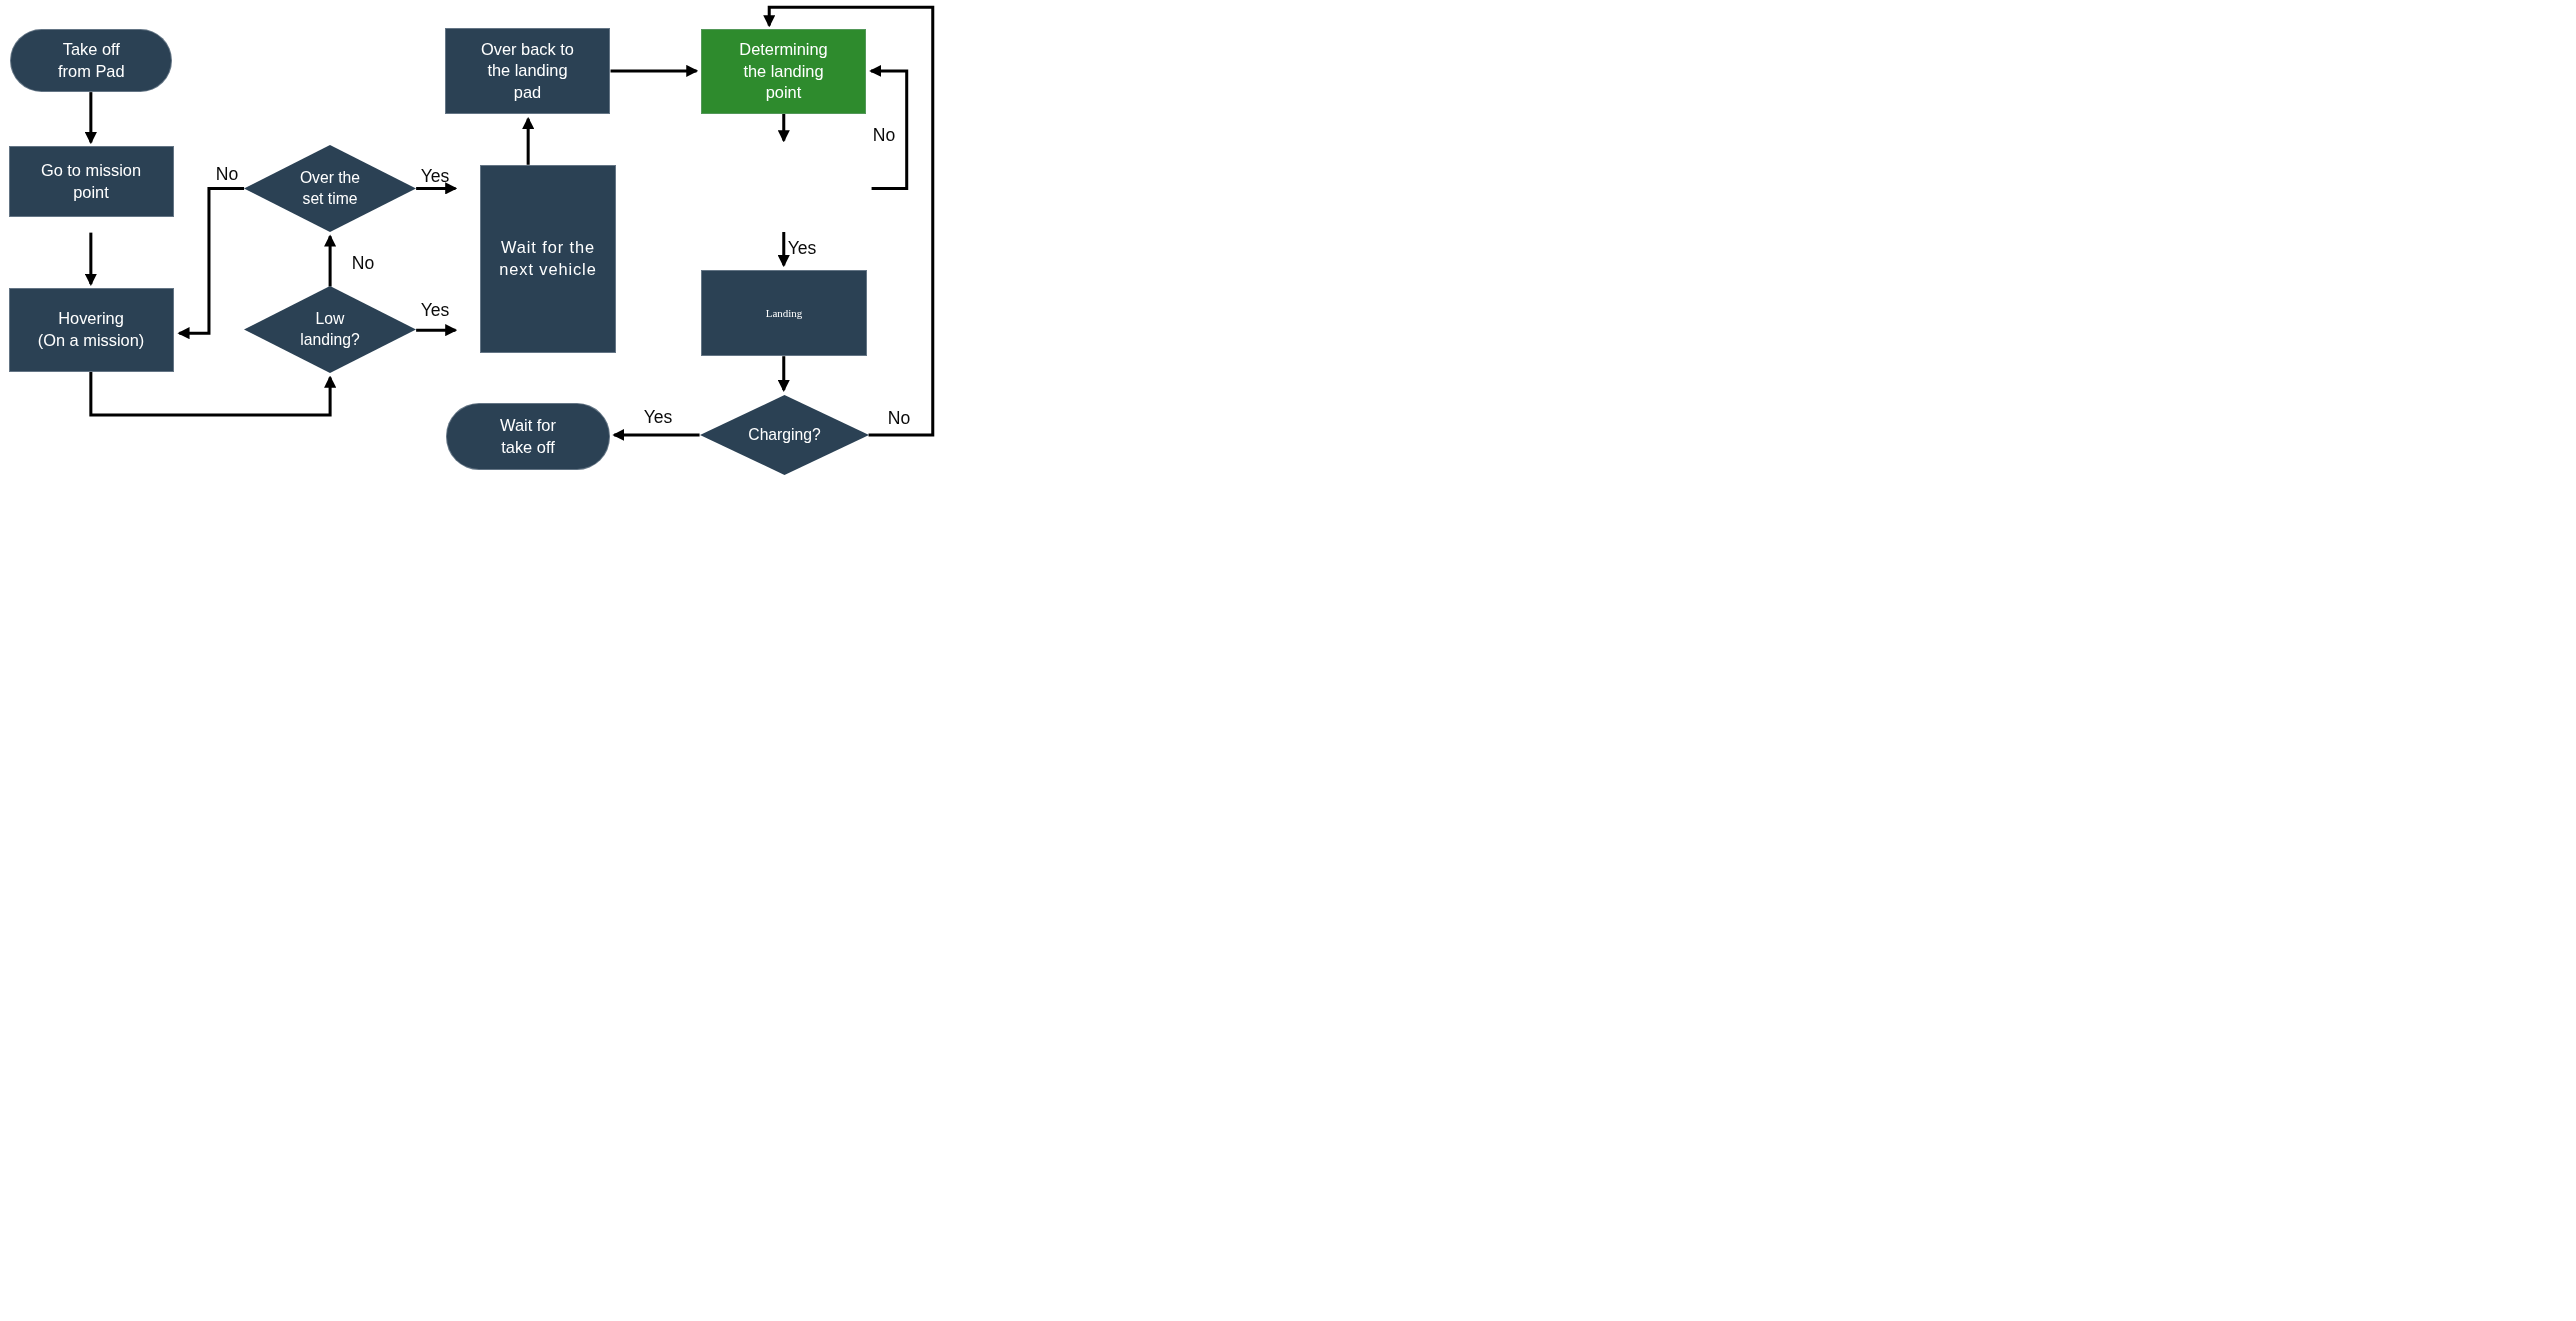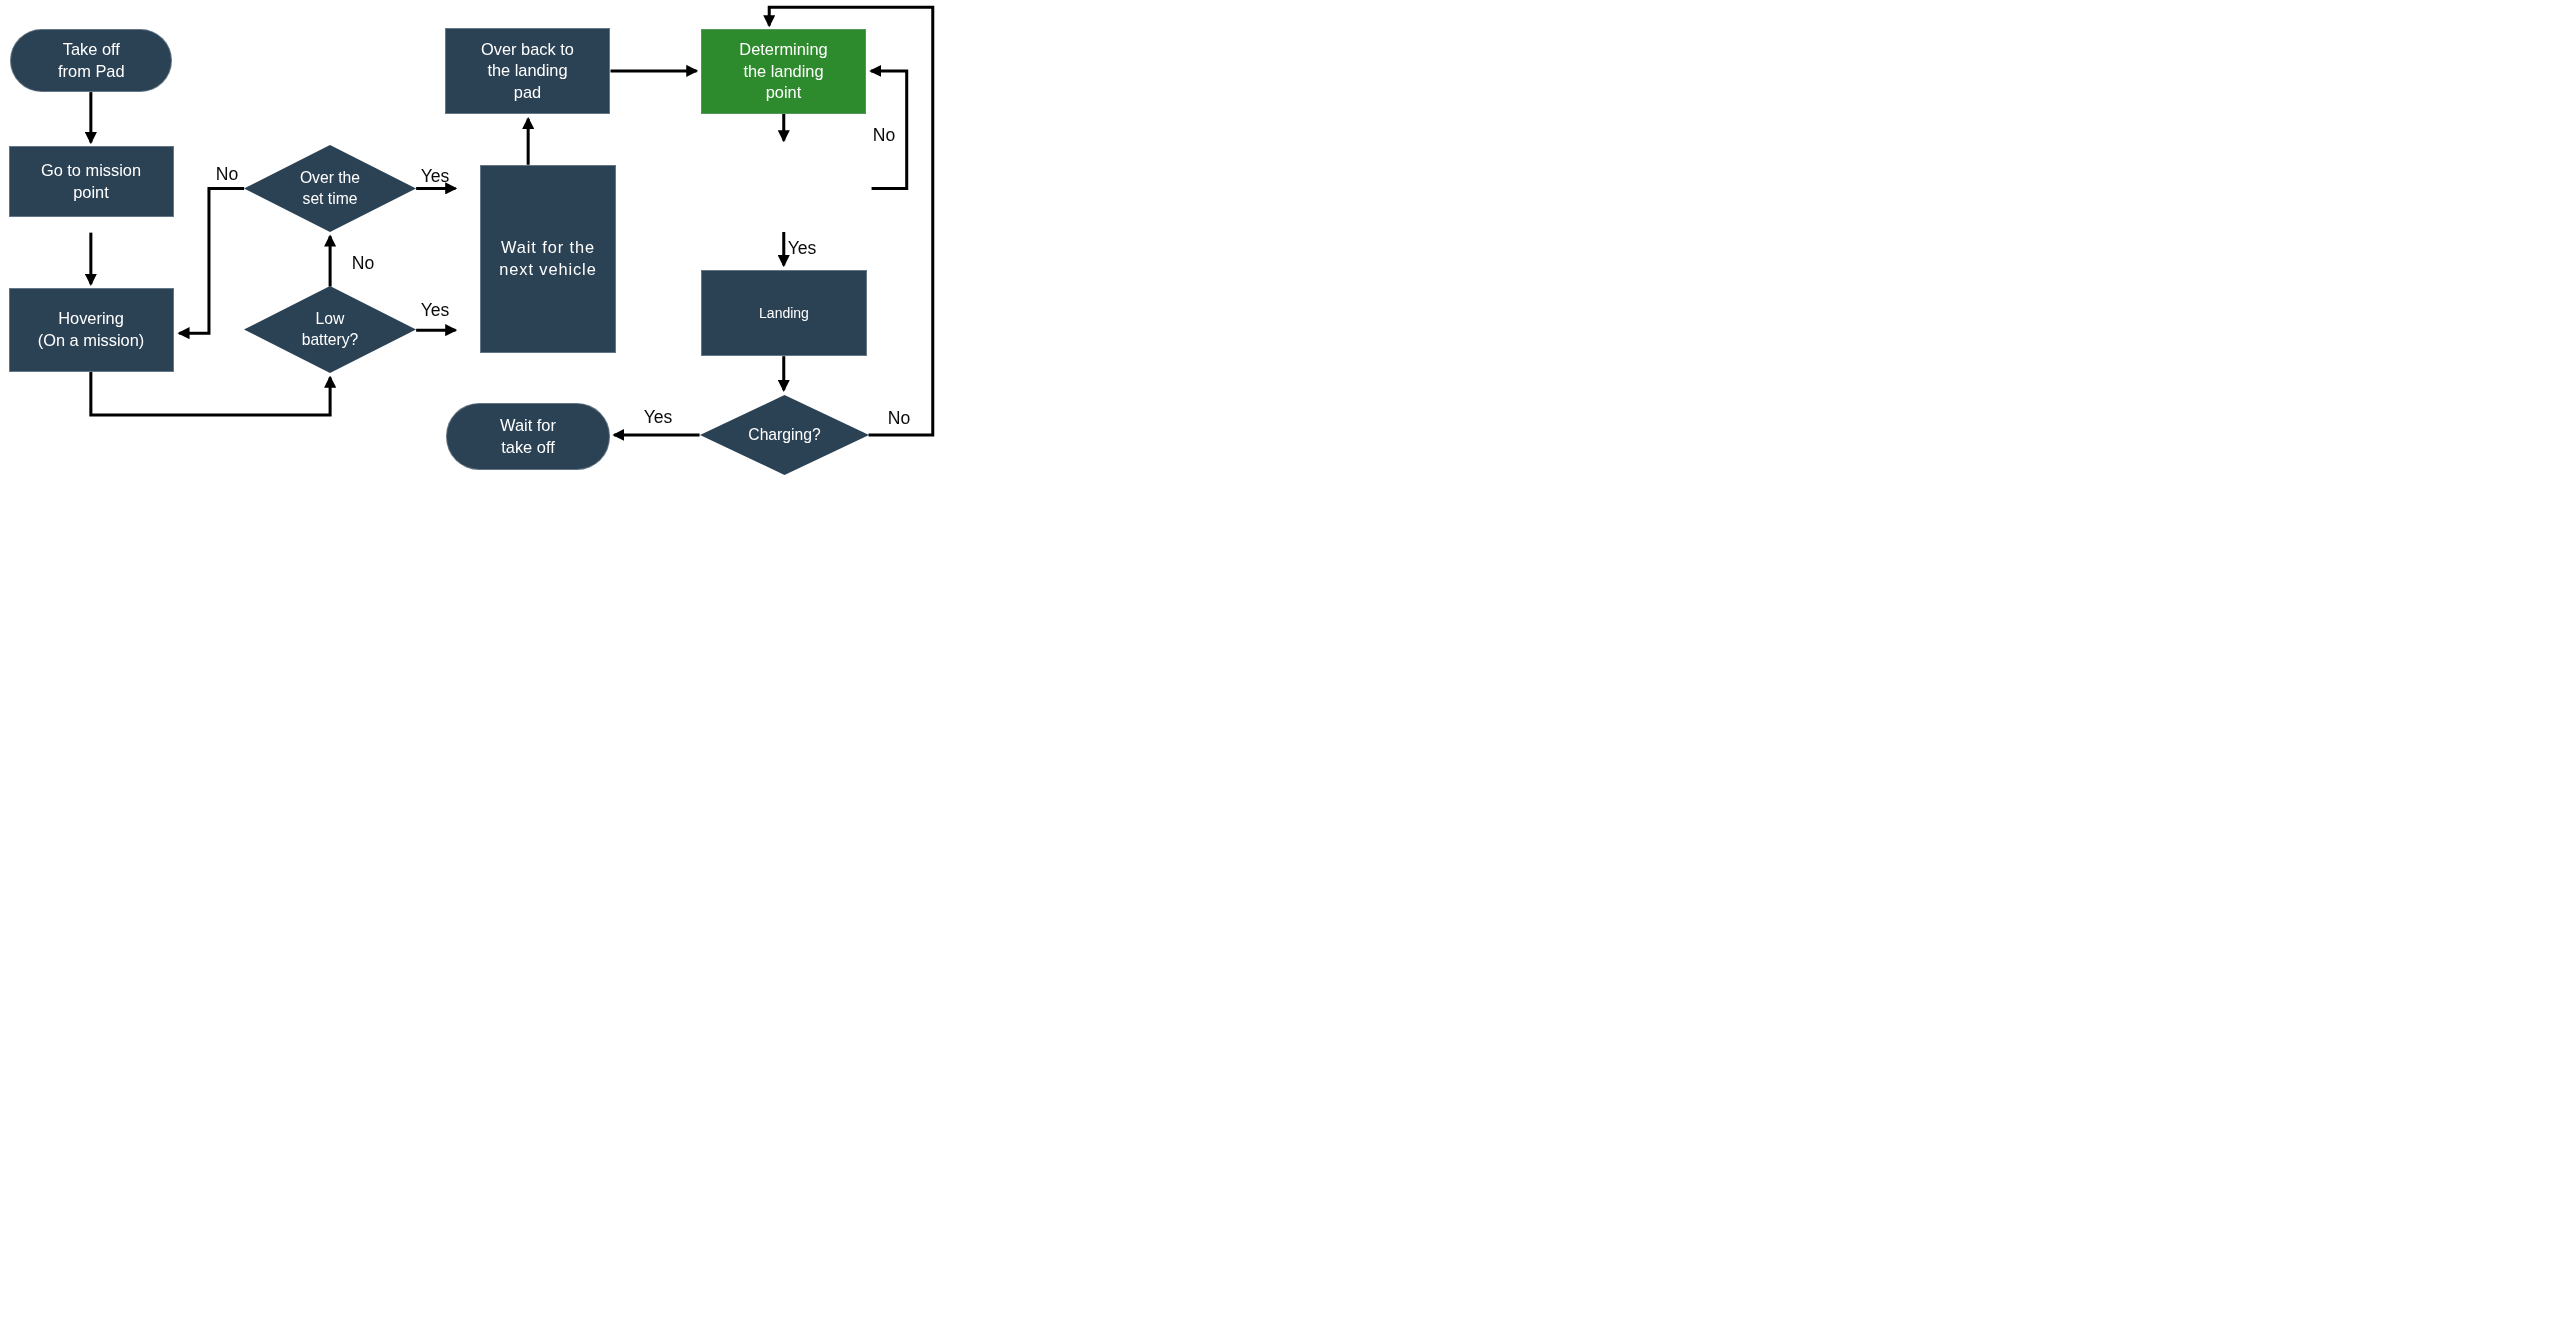--- a/index.html
+++ b/index.html
@@ -19,21 +19,21 @@
     text-align:center;color:var(--node-text);white-space:pre-line;
     box-sizing:border-box;line-height:1.32;
   }
   .rect{background:var(--node-fill);border:1.2px solid rgba(170,182,192,0.45);}
   .pill{background:var(--node-fill);border:1.2px solid rgba(170,182,192,0.45);border-radius:33px;}
   .diamond{background:var(--node-fill);clip-path:polygon(50% 0,100% 50%,50% 100%,0 50%);}
   .green{background:var(--highlight-fill);border-color:rgba(170,182,192,0.3);}
   .fs-lg{font-size:16.4px;}
   .fs-md{font-size:15.7px;}
   .fs-sm{font-size:12px;line-height:1.35;}
-  .fs-xl{font-size:14px;}
+  .fs-xl{font-size:11px;font-family:Liberation Serif, serif;}
   .tracked{letter-spacing:0.9px;}
   .edge-label{
     position:absolute;transform:translate(-50%,-50%);
     font-size:17.6px;color:var(--label-text);white-space:nowrap;
   }
 </style>
 </head>
 <body>
 
 <div class="canvas">
@@ -67,21 +67,21 @@
   <div class="node rect fs-lg" style="left:8.5px;top:146px;width:165px;height:71px">Go to mission
 point</div>
 
   <div class="node rect fs-lg" style="left:8.5px;top:288px;width:165px;height:84px">Hovering
 (On a mission)</div>
 
   <div class="node diamond fs-md" style="left:244px;top:145px;width:172px;height:87px">Over the
 set time</div>
 
   <div class="node diamond fs-md" style="left:244px;top:286px;width:172px;height:87px">Low
-battery?</div>
+landing?</div>
 
   <div class="node rect fs-lg tracked" style="left:480px;top:165px;width:136px;height:188px">Wait for the
 next vehicle</div>
 
   <div class="node rect fs-lg" style="left:445px;top:28px;width:165px;height:86px">Over back to
 the landing
 pad</div>
 
   <div class="node rect green fs-lg" style="left:701px;top:29px;width:165px;height:85px">Determining
 the landing

